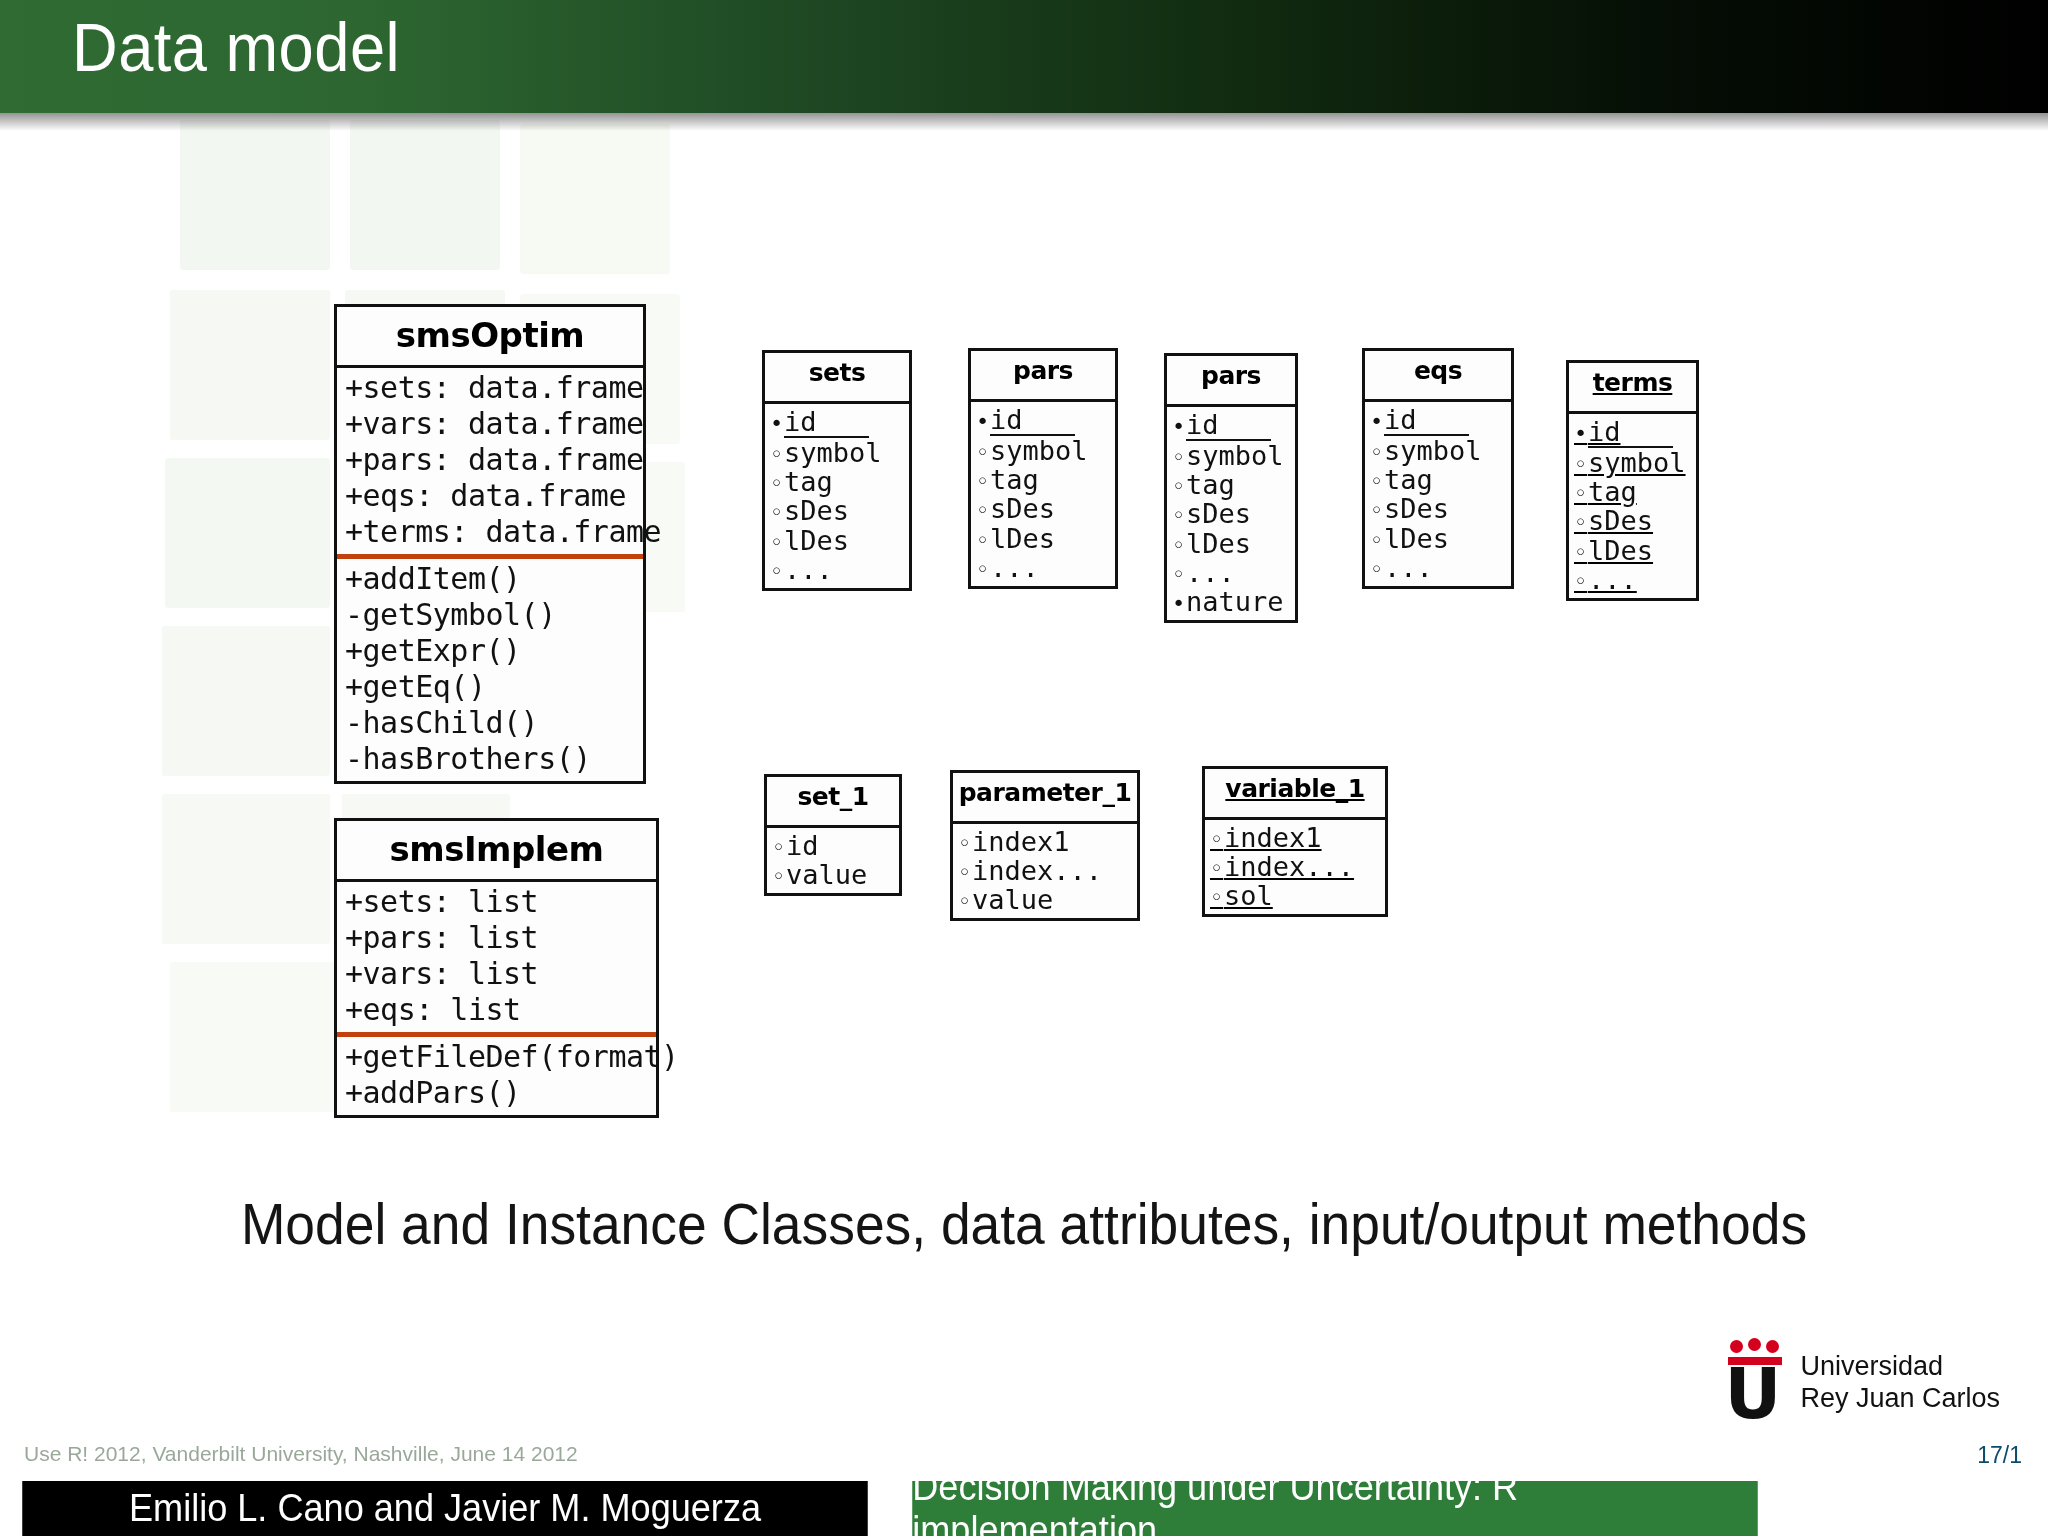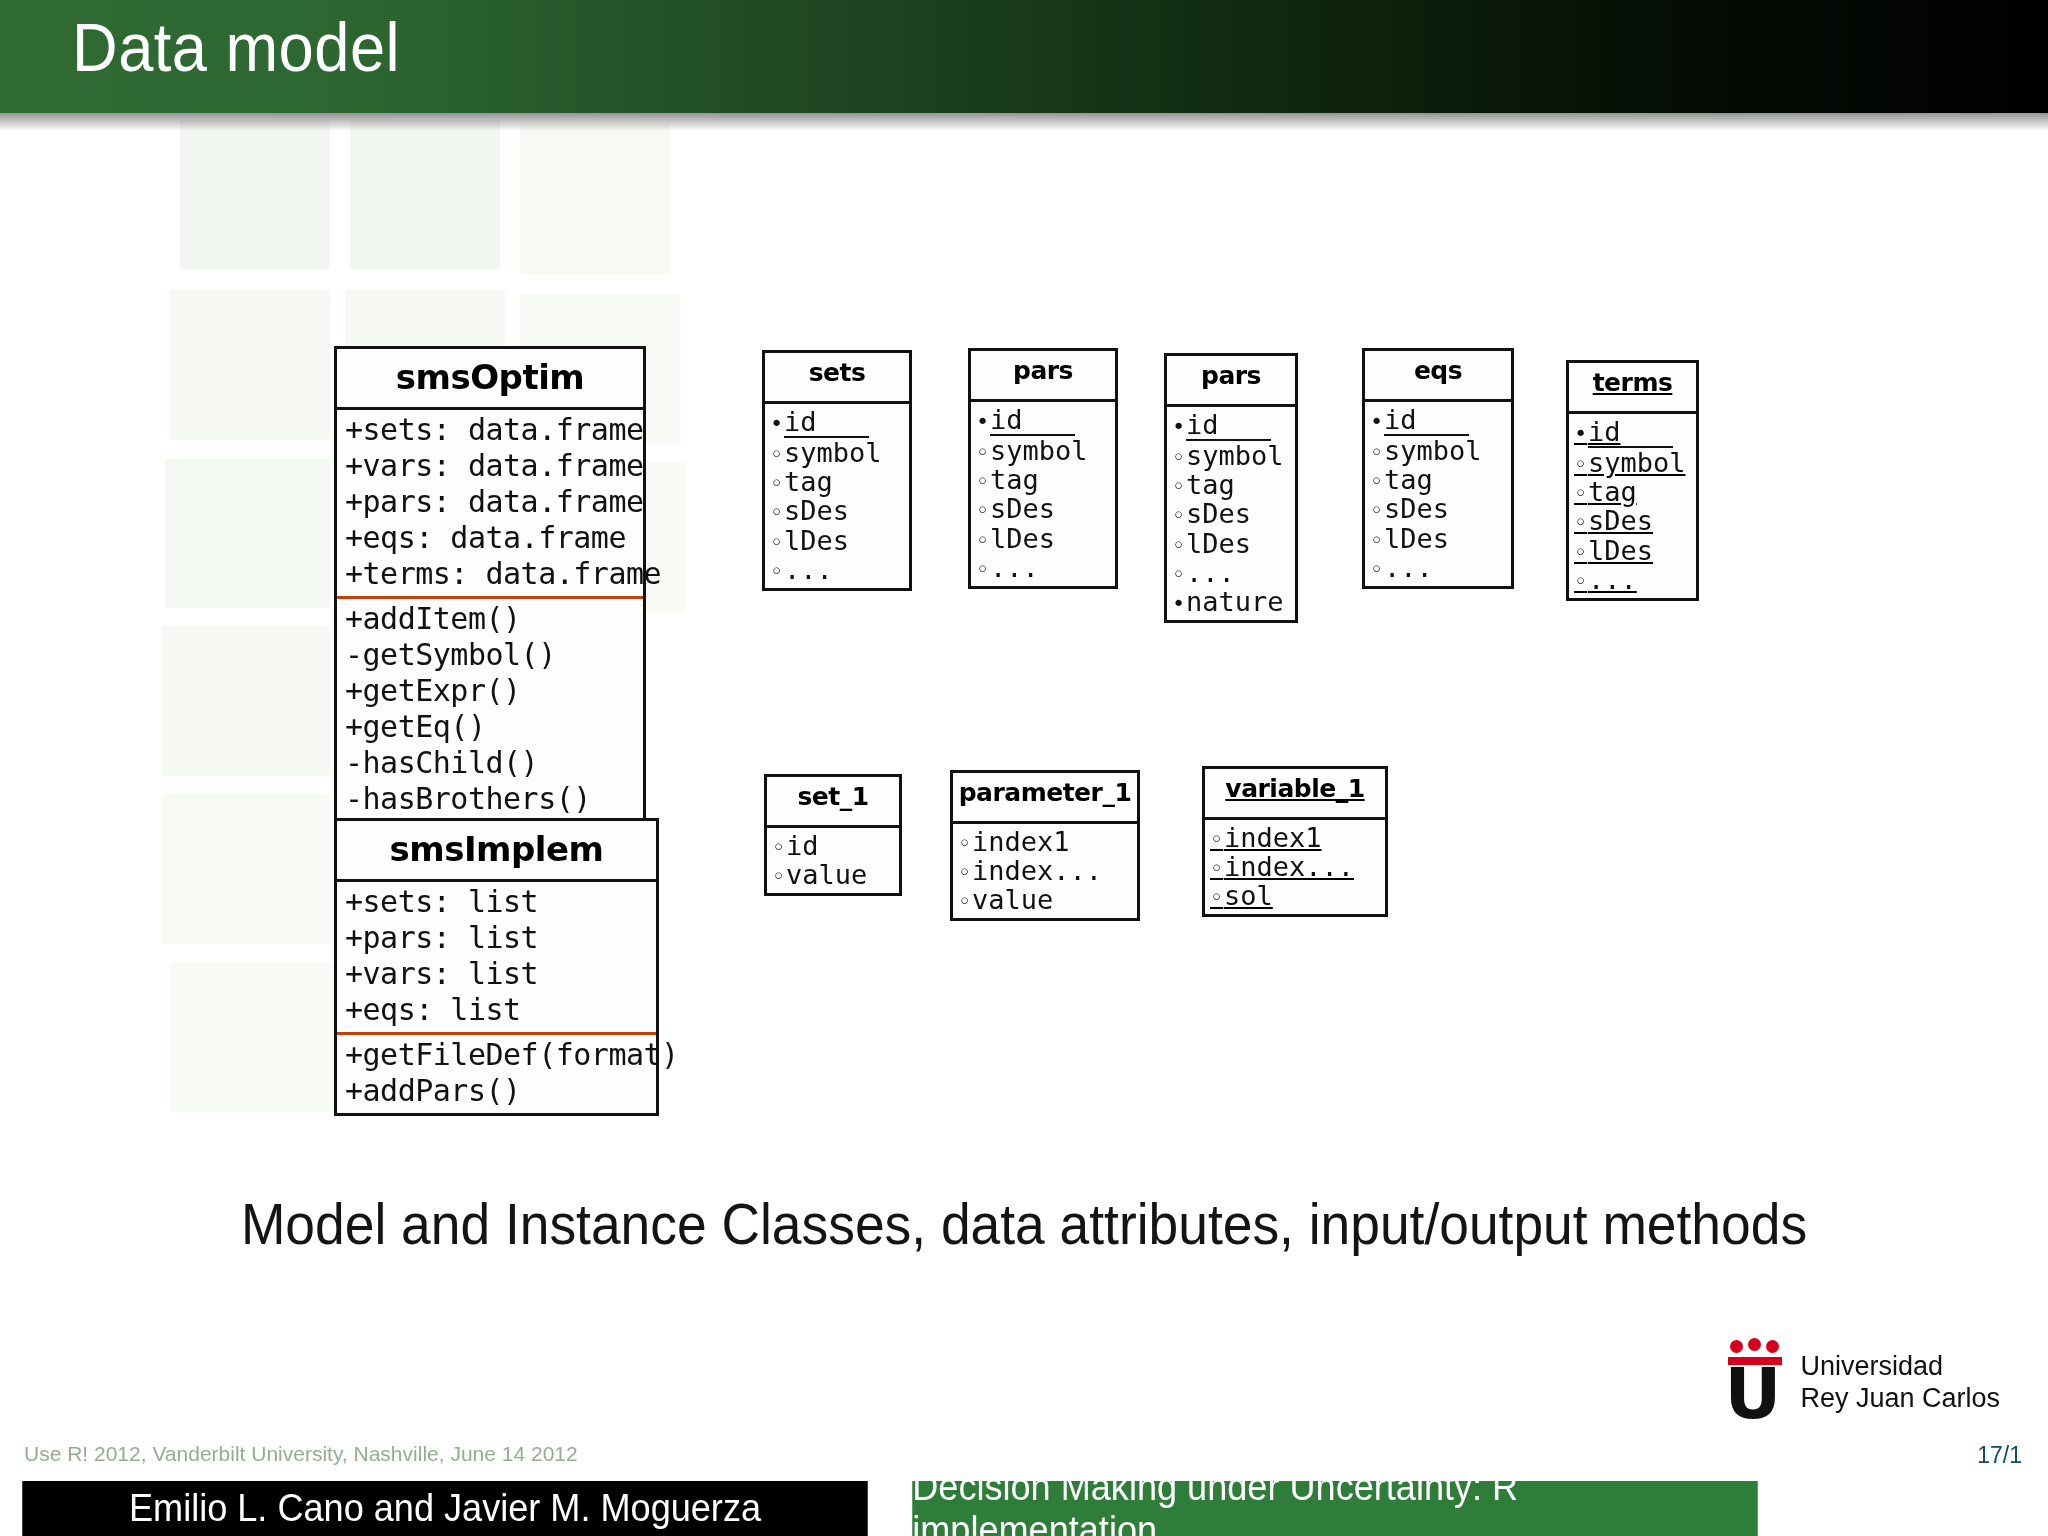--- a/index.html
+++ b/index.html
@@ -88,21 +88,21 @@
   }
   .uml-title {
     text-align: center;
     font-family: "DejaVu Sans", sans-serif;
     font-weight: 700;
     border-bottom: 3px solid #111;
     letter-spacing: -0.5px;
     color: #000;
   }
   .uml-section {
-    border-bottom: 3px solid #c2410c;
+    border-bottom: 5px solid #c2410c;
     padding: 2px 0 4px 4px;
   }
   .uml-section:last-child { border-bottom: none; }
   .uml-row {
     white-space: nowrap;
     color: #111;
     line-height: 1.0;
   }
 
   
@@ -293,21 +293,21 @@
     <div class="wm-cell" style="left:308px;top:852px;width:168px;height:150px;background:#f7faf5;"></div>
   </div>
 
   <div class="header">
     <div class="header-title">Data model</div>
   </div>
   <div class="header-shadow"></div>
 
   <div class="diagram">
 
-    <div class="uml-class class-big" id="class-0" style="left:334px;top:184px;width:312px;margin-top:42px;">
+    <div class="uml-class class-big" id="class-0" style="left:334px;top:184px;width:312px;">
       <div class="uml-title">smsOptim</div>
       <div class="uml-section">
         <div class="uml-row">+sets: data.frame</div>
         <div class="uml-row">+vars: data.frame</div>
         <div class="uml-row">+pars: data.frame</div>
         <div class="uml-row">+eqs: data.frame</div>
         <div class="uml-row">+terms: data.frame</div>
       </div>
       <div class="uml-section">
         <div class="uml-row">+addItem()</div>

